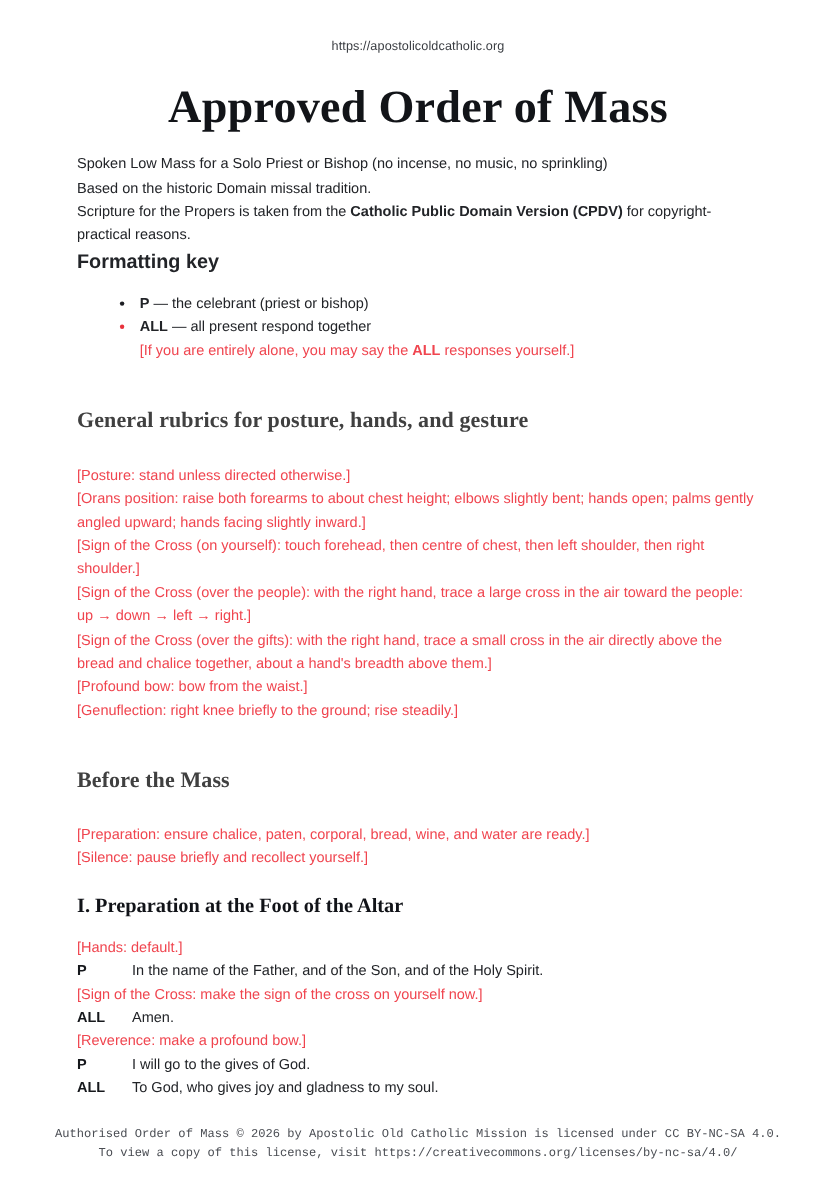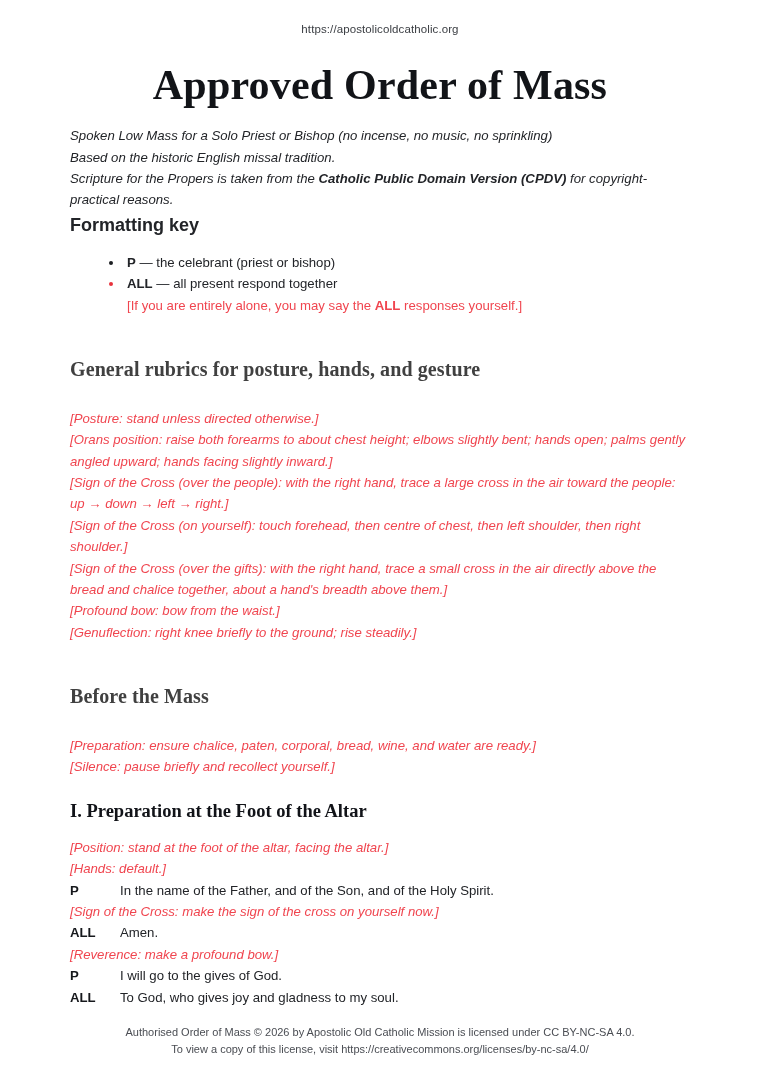--- a/index.html
+++ b/index.html
@@ -23,21 +23,21 @@
     padding: 0;
     position: relative;
   }
 
   
   .running-header {
     text-align: center;
     font-size: 11.5px;
     color: #3a3d42;
     letter-spacing: 0.1px;
-    padding-top: 23px;
+    padding-top: 36px;
     line-height: 1.2;
   }
 
   
   .doc-title {
     font-family: "Liberation Serif", serif;
     font-size: 42px;
     font-weight: 700;
     text-align: center;
     color: #121418;
@@ -51,21 +51,20 @@
     margin-left: 70px;
     margin-right: 70px;
     padding-top: 17px;
   }
 
   p.body-line,
   p.rubric-line {
     margin: 0;
     font-size: 13.2px;
     line-height: 1.62;
-    font-style: italic;
   }
   p.body-line { color: #222428; }
 
   .rubric, p.rubric-line { color: #f0454f; }
   .rubric-block p { margin: 0; }
 
   b, .b { font-weight: 700; }
 
   
   .fmt-key-title {
@@ -141,36 +140,36 @@
   .footer {
     position: absolute;
     left: 0;
     right: 0;
     bottom: 22px;
     text-align: center;
     font-size: 11px;
     color: #4a4d53;
     line-height: 1.55;
   }
-  .footer p { margin: 0; }
+  .footer p { margin: 0; font-family: Liberation Mono, monospace; }
 </style>
 </head>
 <body>
 
 <div class="page">
 
   <div class="running-header">https://apostolicoldcatholic.org</div>
 
   <h1 class="doc-title">Approved Order of Mass</h1>
 
   <div class="content">
 
     <div>
       <p class="body-line">Spoken Low Mass for a Solo Priest or Bishop (no incense, no music, no sprinkling)</p>
-      <p class="body-line">Based on the historic English missal tradition.</p>
+      <p class="body-line">Based on the historic Domain missal tradition.</p>
       <p class="body-line"><span>Scripture for the Propers is taken from the </span><b>Catholic Public Domain Version (CPDV)</b><span> for copyright-practical reasons.</span></p>
     </div>
 
     <div>
       <p class="fmt-key-title">Formatting key</p>
       <ul class="key-list">
         <li>
           <span class="bullet"></span><b>P</b><span> — the celebrant (priest or bishop)</span>
         </li>
         <li class="red-bullet">
@@ -178,38 +177,37 @@
           <span class="sub-note"><span>[If you are entirely alone, you may say the </span><b>ALL</b><span> responses yourself.]</span></span>
         </li>
       </ul>
     </div>
 
     <h2 class="section-h">General rubrics for posture, hands, and gesture</h2>
     <div class="after-heading-gap"></div>
     <div class="rubric-block">
       <p class="rubric-line">[Posture: stand unless directed otherwise.]</p>
       <p class="rubric-line">[Orans position: raise both forearms to about chest height; elbows slightly bent; hands open; palms gently angled upward; hands facing slightly inward.]</p>
+      <p class="rubric-line">[Sign of the Cross (on yourself): touch forehead, then centre of chest, then left shoulder, then right shoulder.]</p>
       <p class="rubric-line">[Sign of the Cross (over the people): with the right hand, trace a large cross in the air toward the people: up → down → left → right.]</p>
-      <p class="rubric-line">[Sign of the Cross (on yourself): touch forehead, then centre of chest, then left shoulder, then right shoulder.]</p>
       <p class="rubric-line">[Sign of the Cross (over the gifts): with the right hand, trace a small cross in the air directly above the bread and chalice together, about a hand's breadth above them.]</p>
       <p class="rubric-line">[Profound bow: bow from the waist.]</p>
       <p class="rubric-line">[Genuflection: right knee briefly to the ground; rise steadily.]</p>
     </div>
 
     <h2 class="section-h">Before the Mass</h2>
     <div class="after-heading-gap"></div>
     <div class="rubric-block">
       <p class="rubric-line">[Preparation: ensure chalice, paten, corporal, bread, wine, and water are ready.]</p>
       <p class="rubric-line">[Silence: pause briefly and recollect yourself.]</p>
     </div>
 
     <h3 class="sub-h">I. Preparation at the Foot of the Altar</h3>
     <div class="after-subheading-gap"></div>
     <div>
-      <p class="rubric-line">[Position: stand at the foot of the altar, facing the altar.]</p>
       <p class="rubric-line">[Hands: default.]</p>
       <div class="dialogue-row">
         <span class="speaker">P</span>
         <span class="speech">In the name of the Father, and of the Son, and of the Holy Spirit.</span>
       </div>
       <p class="rubric-line">[Sign of the Cross: make the sign of the cross on yourself now.]</p>
       <div class="dialogue-row">
         <span class="speaker">ALL</span>
         <span class="speech">Amen.</span>
       </div>

